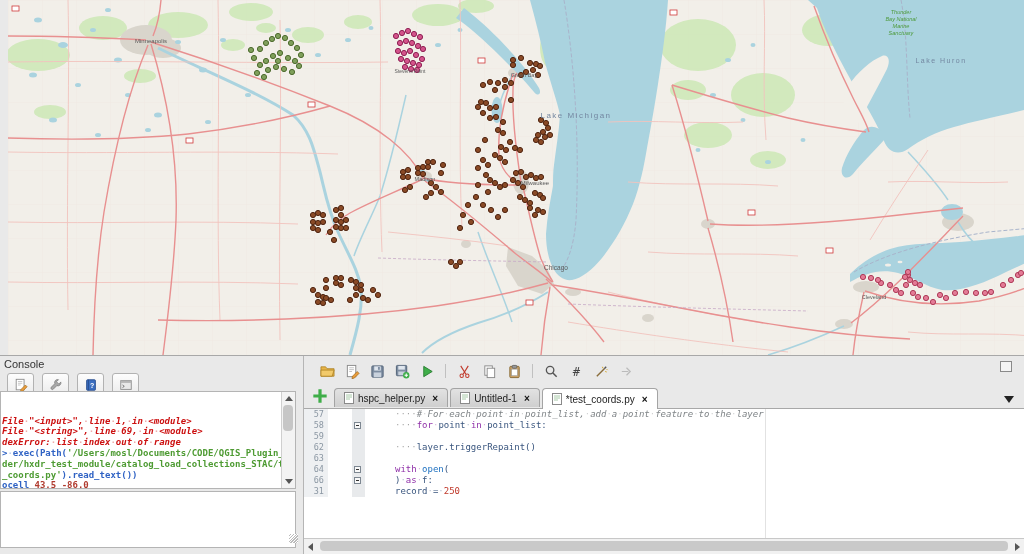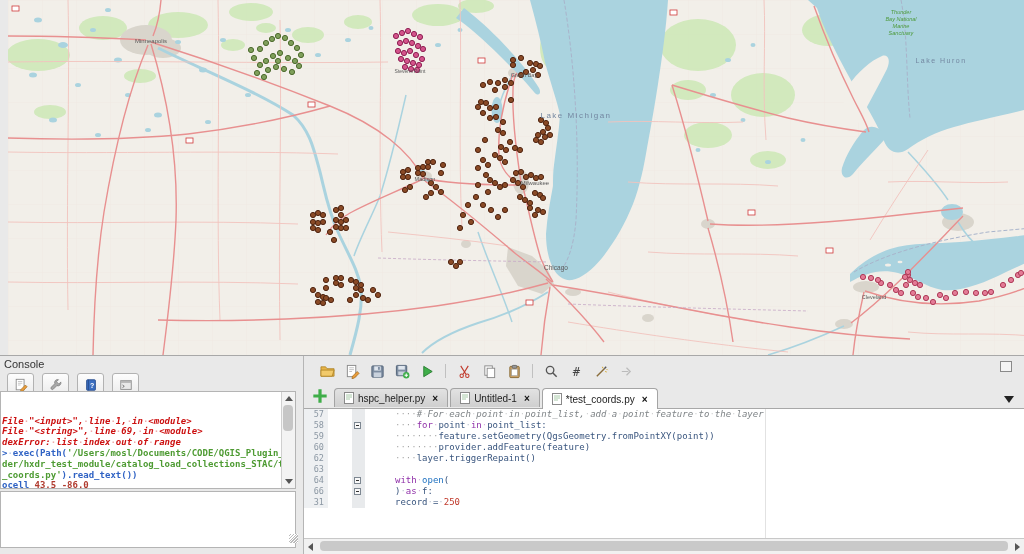--- a/index.html
+++ b/index.html
@@ -727,26 +727,20 @@
           <div class="crow">
             <span class="ln">58</span>
             <span class="foldcol">
               <span class="foldbox"></span>
             </span>
             <span class="ctext"><span class="ind"><i class="ws">·</i><i class="ws">·</i><i class="ws">·</i><i class="ws">·</i></span><span class="kw">for<i class="ws">·</i></span><span class="id">point<i class="ws">·</i></span><span class="kw">in<i class="ws">·</i></span><span class="id">point_list</span><span class="op">:</span></span>
           </div>
           <div class="crow">
             <span class="ln">59</span>
             <span class="foldcol"></span>
-            <span class="ctext"><span class="ind"><i class="ws">·</i><i class="ws">·</i><i class="ws">·</i><i class="ws">·</i><i class="ws">·</i><i class="ws">·</i><i class="ws">·</i><i class="ws">·</i></span><span class="id">feature.setGeometry(QgsGeometry.fromPointXY(point))</span></span>
-          </div>
-          <div class="crow">
-            <span class="ln">60</span>
-            <span class="foldcol"></span>
-            <span class="ctext"><span class="ind"><i class="ws">·</i><i class="ws">·</i><i class="ws">·</i><i class="ws">·</i><i class="ws">·</i><i class="ws">·</i><i class="ws">·</i><i class="ws">·</i></span><span class="id">provider.addFeature(feature)</span></span>
           </div>
           <div class="crow">
             <span class="ln">62</span>
             <span class="foldcol"></span>
             <span class="ctext"><span class="ind"><i class="ws">·</i><i class="ws">·</i><i class="ws">·</i><i class="ws">·</i></span><span class="id">layer.triggerRepaint()</span></span>
           </div>
           <div class="crow">
             <span class="ln">63</span>
             <span class="foldcol"></span>
             <span class="ctext"></span>

